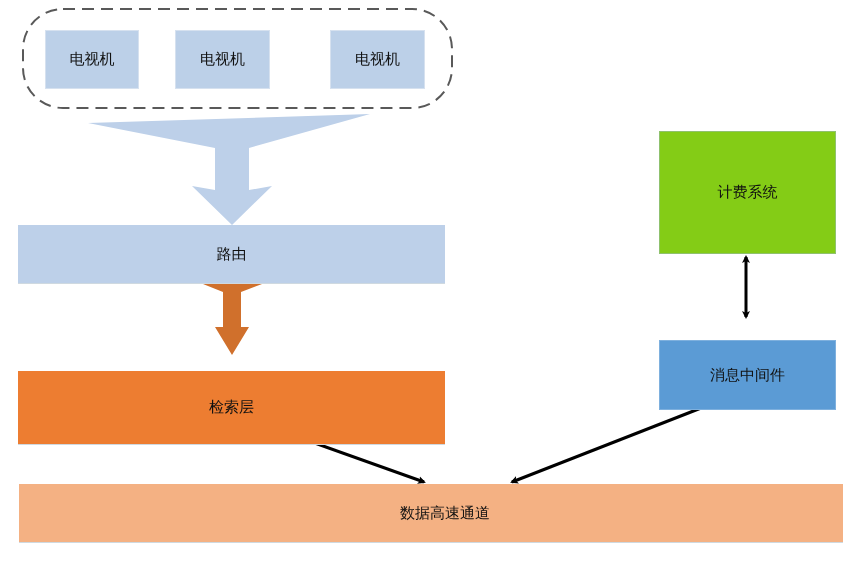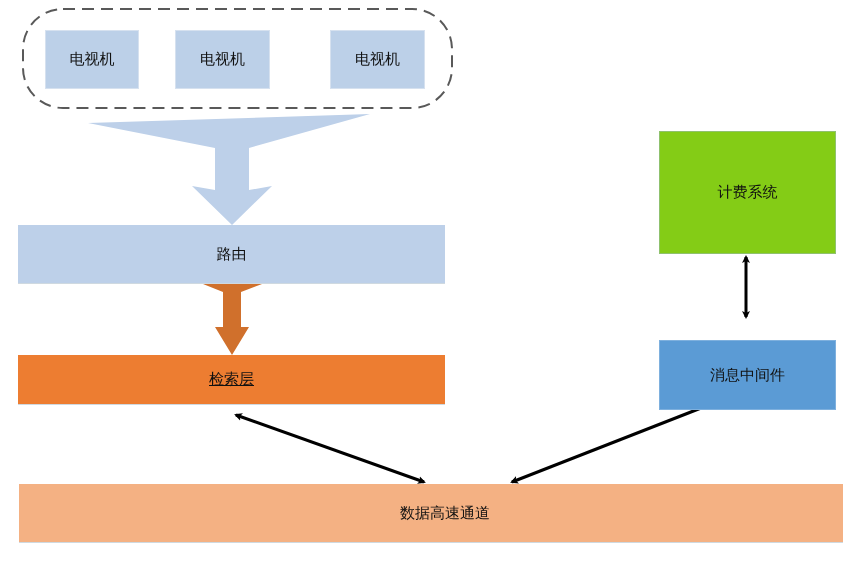--- a/index.html
+++ b/index.html
@@ -39,21 +39,21 @@
   <span>电视机</span>
 </div>
 <div class="box tv" style="left:330px;top:30px;width:95px;height:59px;">
   <span>电视机</span>
 </div>
 
 <div class="box bar" style="left:18px;top:225px;width:427px;height:59px;background:#BDD0E9;text-align:right;">
   <span>路由</span>
 </div>
 
-<div class="box bar" style="left:18px;top:355px;width:427px;height:50px;background:#ED7D31;text-decoration:underline;">
+<div class="box bar" style="left:18px;top:371px;width:427px;height:74px;background:#ED7D31;">
   <span>检索层</span>
 </div>
 
 <div class="box" style="left:659px;top:131px;width:177px;height:123px;background:#84cc16;border:1px solid #8fc16e;">
   <span>计费系统</span>
 </div>
 
 <div class="box" style="left:659px;top:320px;width:177px;height:70px;background:#5B9BD5;border:1px solid #7eb0de;margin-top:20px;">
   <span>消息中间件</span>
 </div>

